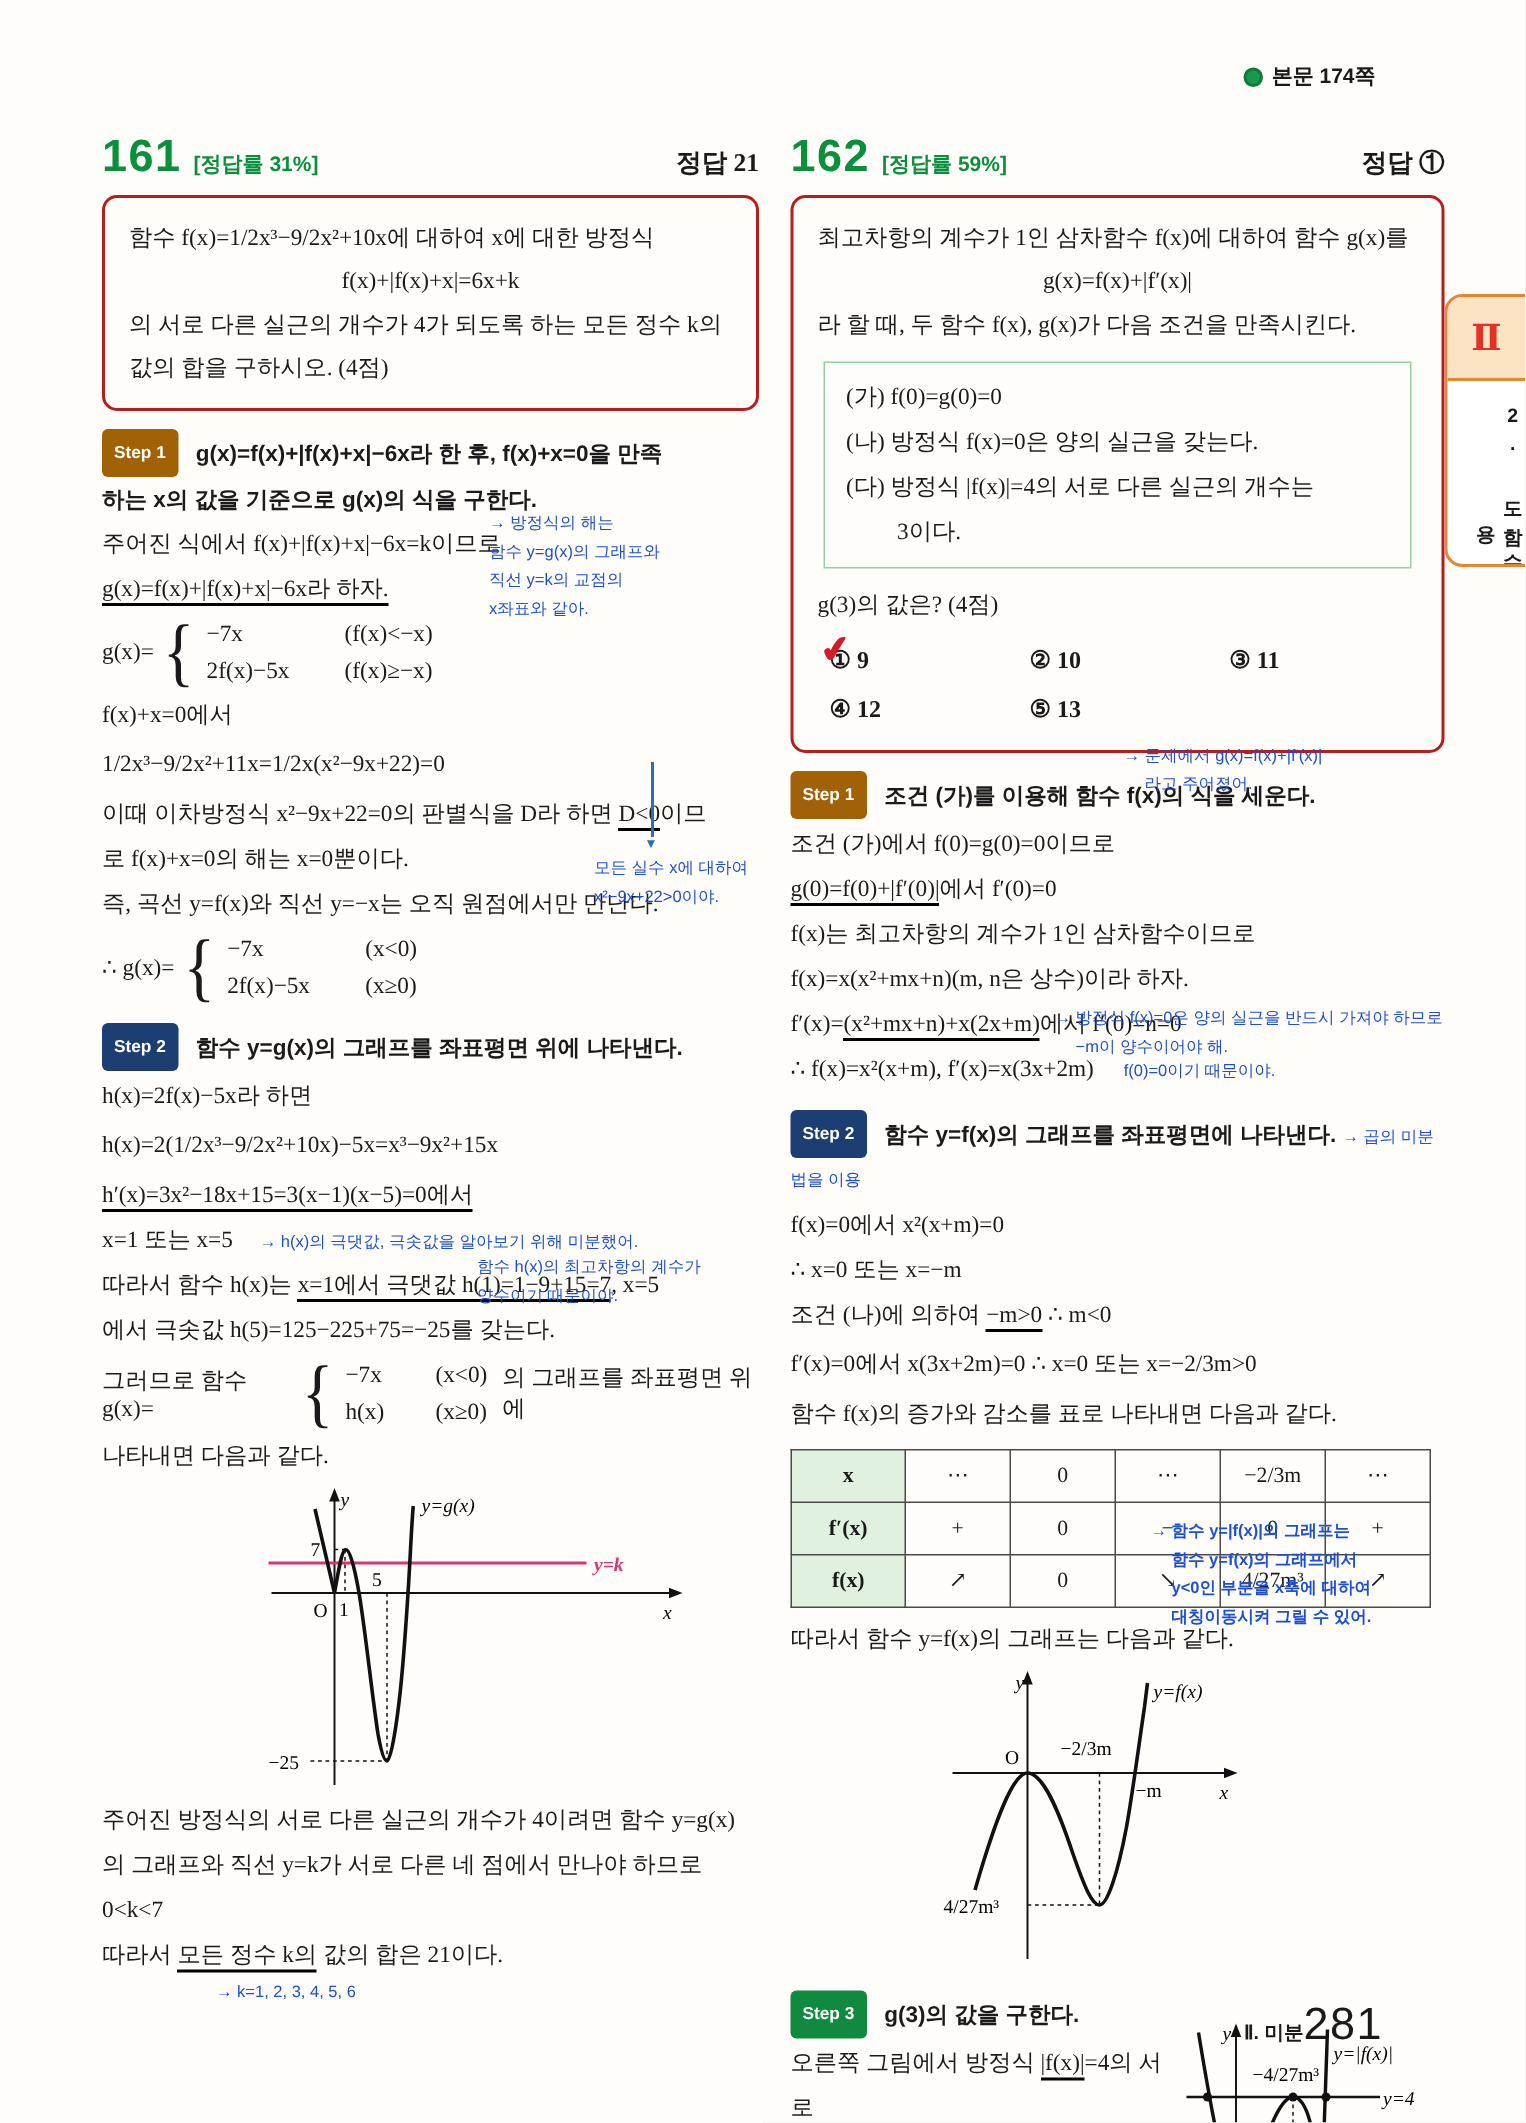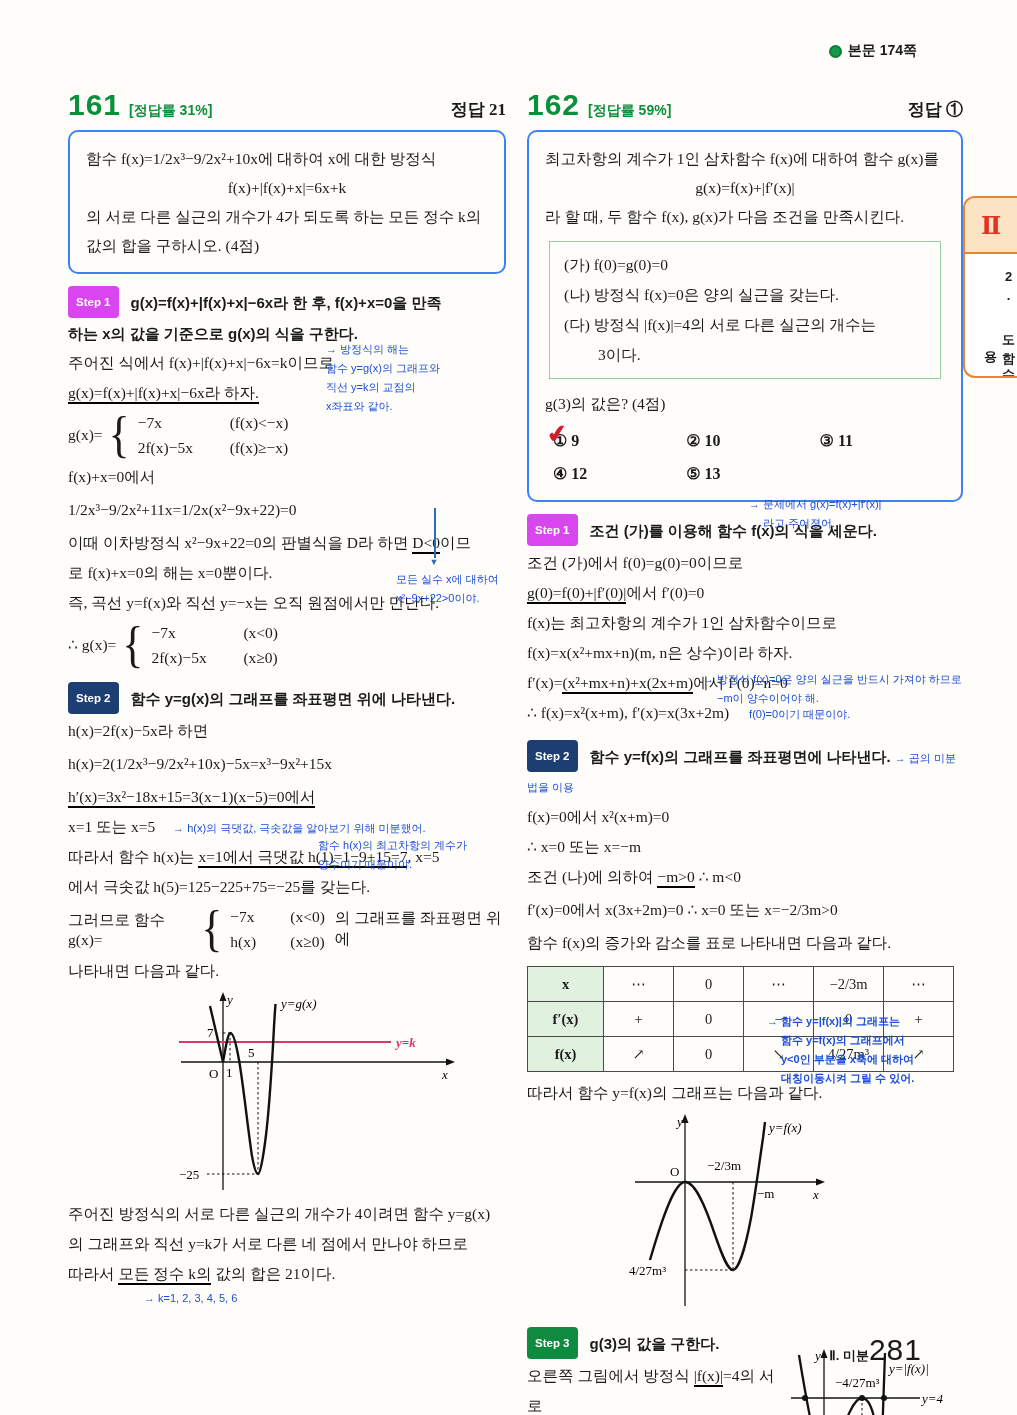--- a/index.html
+++ b/index.html
@@ -26,34 +26,34 @@
   
   .col { position:absolute; top:88px; }
   #col-l { left:68px; width:438px; }
   #col-r { left:527px; width:436px; }
   
   .phead { display:flex; align-items:baseline; margin-bottom:8px; }
   .pnum { color:#0a8f3c; font-family:"Liberation Sans",sans-serif; font-weight:bold; font-size:30px; letter-spacing:1px; }
   .prate { color:#0a8f3c; font-family:"Liberation Sans",sans-serif; font-weight:bold; font-size:14px; margin-left:8px;text-align:center; }
   .pans { margin-left:auto; font-weight:bold; font-size:17px; }
   
-  .pbox { border:2px solid #3b82f6; border-radius:10px; padding:12px 16px 12px 16px; font-size:15.5px; line-height:29px; }
+  .pbox { border:2px solid #b91c1c; border-radius:10px; padding:12px 16px 12px 16px; font-size:15.5px; line-height:29px; }
   .pbox .ctr { text-align:center; }
   .condbox { border:1.5px solid #96cfa6; margin:10px 4px 10px 4px; padding:8px 14px; line-height:30px; }
   .condbox .indent { padding-left:34px; }
   .qline { margin-top:6px; }
   .choices { display:grid; grid-template-columns:34% 34% 32%; row-gap:4px; margin-top:8px; padding-left:8px; font-weight:bold; font-size:16px; }
   .choice { position:relative; }
   .check { position:absolute; left:-6px; top:-7px; color:#d41b2c; font-size:24px; font-weight:bold;
     transform:rotate(-8deg); font-family:"Liberation Sans",sans-serif; }
   
   .steprow { margin-top:12px; margin-bottom:2px; line-height:28px; }
   .badge { display:inline-block; color:#fff; font-family:"Liberation Sans",sans-serif; font-weight:bold;
     font-size:11.5px; padding:2px 8px 2px 8px; border-radius:4px; margin-right:8px; vertical-align:2px; }
-  .badge.red { background:#d946ef; }
+  .badge.red { background:#a16207; }
   .badge.navy { background:#1d3e72; }
   .badge.green { background:#0f8a3e; }
   .stitle { font-family:"Liberation Sans",sans-serif; font-weight:bold; font-size:15px; }
   .ln { font-size:15.5px; line-height:30px; }
   .ln.tall { line-height:36px; }
   .blue { color:#1d4ed8; font-family:"Liberation Sans",sans-serif; font-size:11px; line-height:19px; }
   .ublue { border-bottom:2px solid #000000; padding-bottom:1px; }
   .annot { position:absolute; }
   .vline { position:absolute; width:1.5px; background:#2e6db4; }
   .vline::after { content:"▼"; position:absolute; bottom:-9px; left:-4.5px; color:#2e6db4; font-size:9px; }
@@ -218,20 +218,21 @@
       <text x="63" y="87">1</text>
       <text x="85" y="67">5</text>
       <text x="44" y="47">7</text>
       <text x="16" y="189">−25</text>
       <text x="118" y="18" class="it">y=g(x)</text>
       <text x="233" y="57" class="it pink">y=k</text>
     </svg>
 
     <div class="ln">주어진 방정식의 서로 다른 실근의 개수가 4이려면 함수 y=g(x)</div>
     <div class="ln">의 그래프와 직선 y=k가 서로 다른 네 점에서 만나야 하므로</div>
+    <div class="ln">0&lt;k&lt;7</div>
     <div class="ln"><span>따라서 </span><span class="ublue">모든 정수 k의</span><span> 값의 합은 21이다.</span></div>
     <div class="blue" style="margin-left:76px;">→ k=1, 2, 3, 4, 5, 6</div>
   </div>
 
   <div class="col" id="col-r" style="position:absolute;">
 
     <div class="phead">
       <span class="pnum">162</span>
       <span class="prate">[정답률 59%]</span>
       <span class="pans">정답 ①</span>

